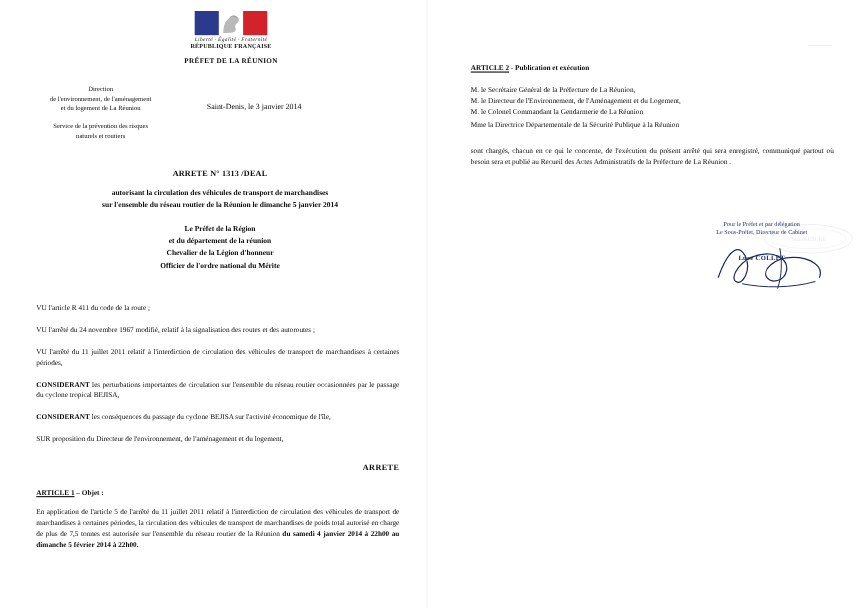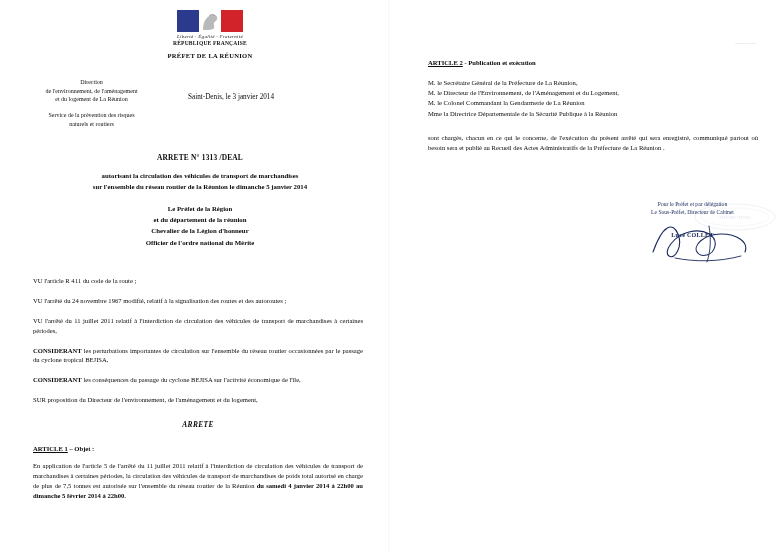--- a/index.html
+++ b/index.html
@@ -149,23 +149,22 @@
     width: 330px;
     font-size: 6.6px;
     line-height: 1.5;
     text-align: justify;
   }
   .para {
     margin-bottom: 10px;
   }
   .para b { font-weight: bold; }
   .arrete-word {
-    text-align: center;
-    font-weight: bold;
-    font-style: italic;
+    text-align: right;
+    font-weight: bold;
     font-size: 7.4px;
     margin: 14px 0 14px 0;
     letter-spacing: 0.4px;
   }
   .article-head {
     font-weight: bold;
     text-decoration: underline;
   }
   .article-head-plain {
     font-weight: bold;

